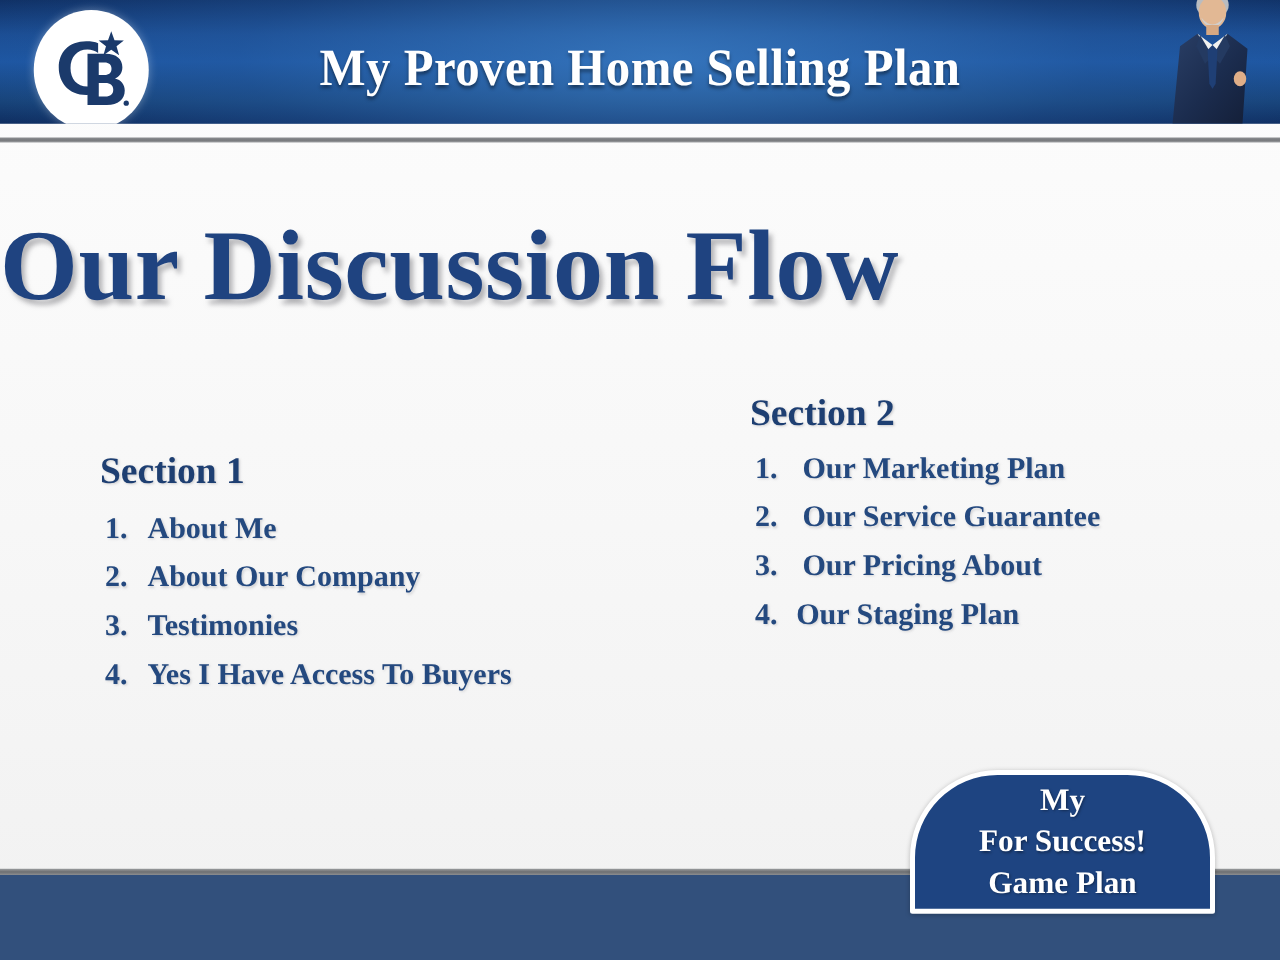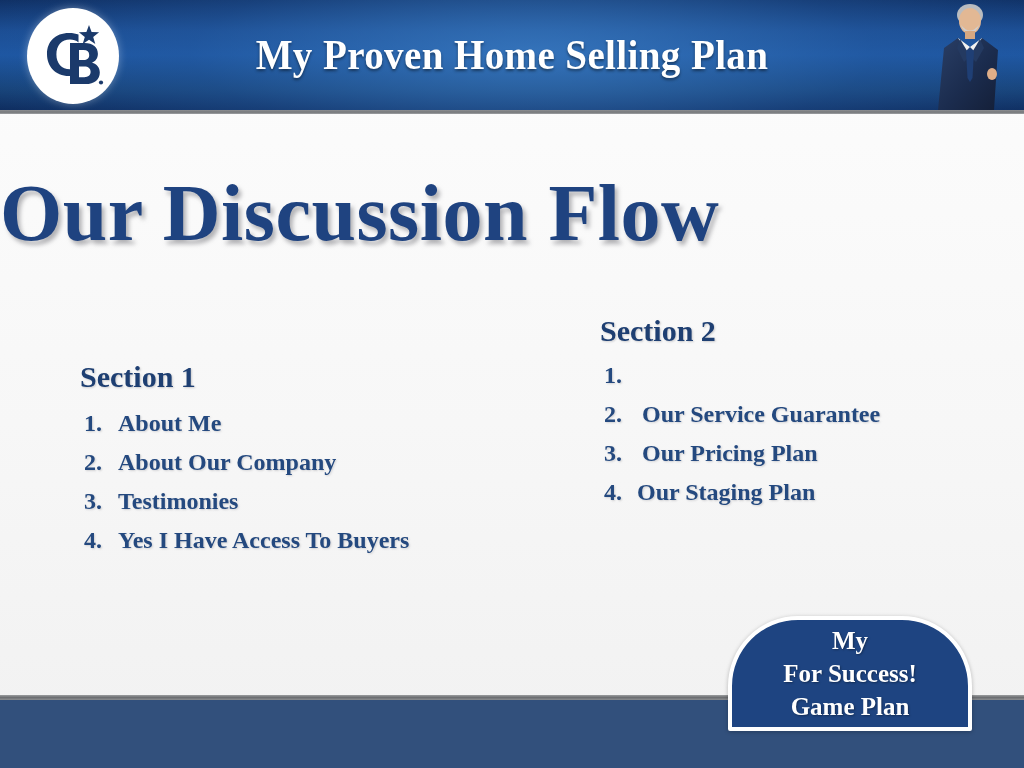--- a/index.html
+++ b/index.html
@@ -14,21 +14,21 @@
     overflow: hidden;
     background: linear-gradient(180deg, #fdfdfd 0%, #f7f7f7 55%, #f1f1f1 100%);
     font-family: "Liberation Serif", "DejaVu Serif", serif;
   }
 
   
   #header-band {
     position: absolute;
     left: 0; top: 0;
     width: 1024px;
-    height: 110px;
+    height: 99px;
     background:
       radial-gradient(ellipse 760px 200px at 52% 48%, rgba(60,125,195,0.75) 0%, rgba(40,95,165,0.35) 45%, rgba(20,55,110,0.0) 78%),
       linear-gradient(180deg, #0f2f63 0%, #1b4d93 28%, #1d56a2 50%, #174277 82%, #0e2c5e 100%);
     overflow: hidden;
   }
   #header-divider {
     position: absolute;
     left: 0; top: 110px;
     width: 1024px;
     height: 4px;
@@ -242,28 +242,29 @@
         <span class="li-text">Yes I Have Access To Buyers</span>
       </li>
     </ol>
   </div>
 
   <div id="col-2" class="column">
     <div class="section-heading">Section 2</div>
     <ol class="flow-list">
       <li>
         <span class="li-num">1.</span>
+        <span class="li-text">Our Marketing Plan</span>
       </li>
       <li>
         <span class="li-num">2.</span>
         <span class="li-text">Our Service Guarantee</span>
       </li>
       <li>
         <span class="li-num">3.</span>
-        <span class="li-text">Our Pricing Plan</span>
+        <span class="li-text">Our Pricing About</span>
       </li>
       <li>
         <span class="li-num">4.</span>
         <span class="li-text">Our Staging Plan</span>
       </li>
     </ol>
   </div>
 
   <div id="footer-divider"></div>
   <div id="footer-band"></div>

